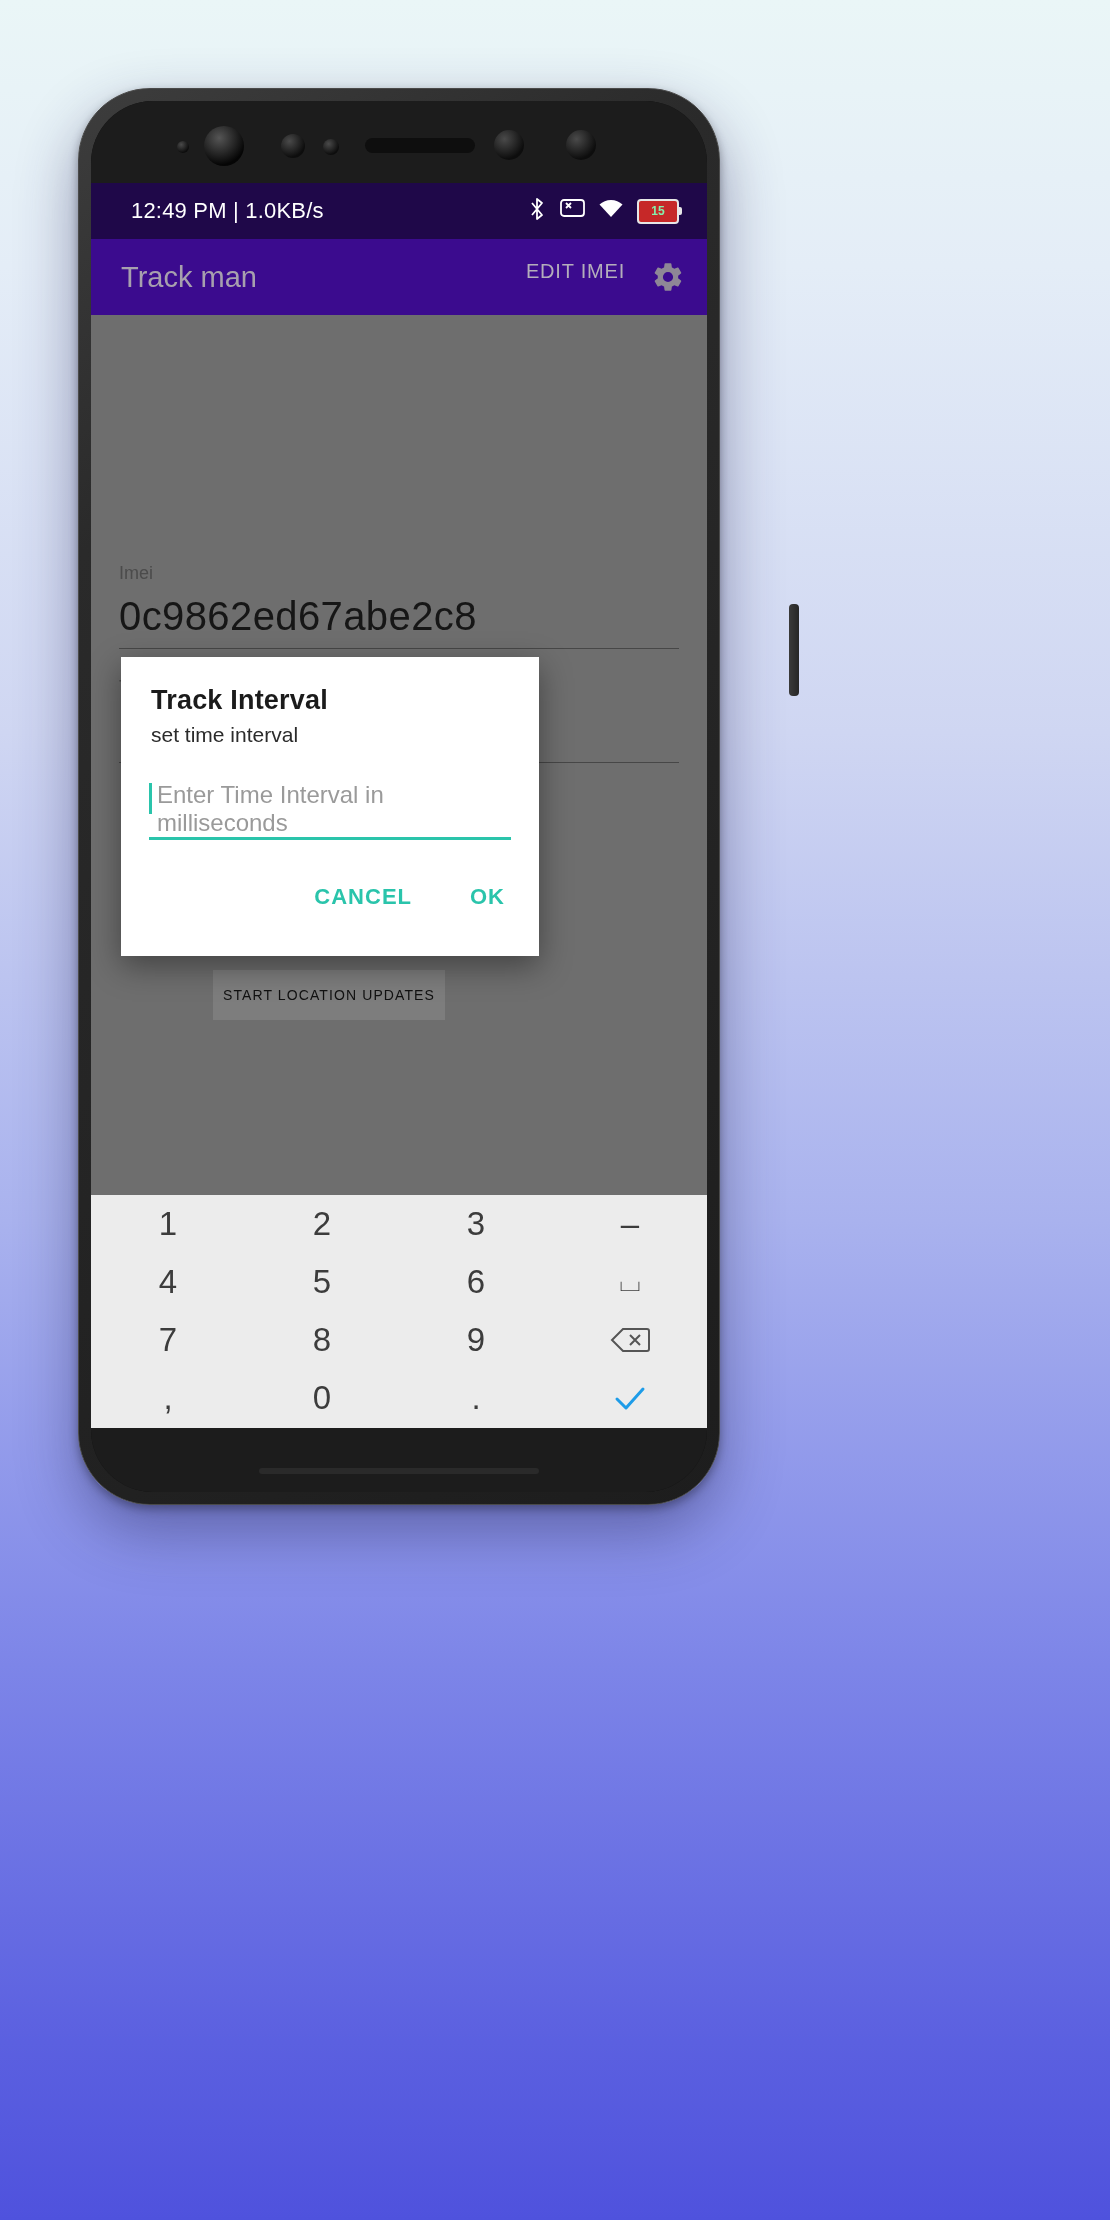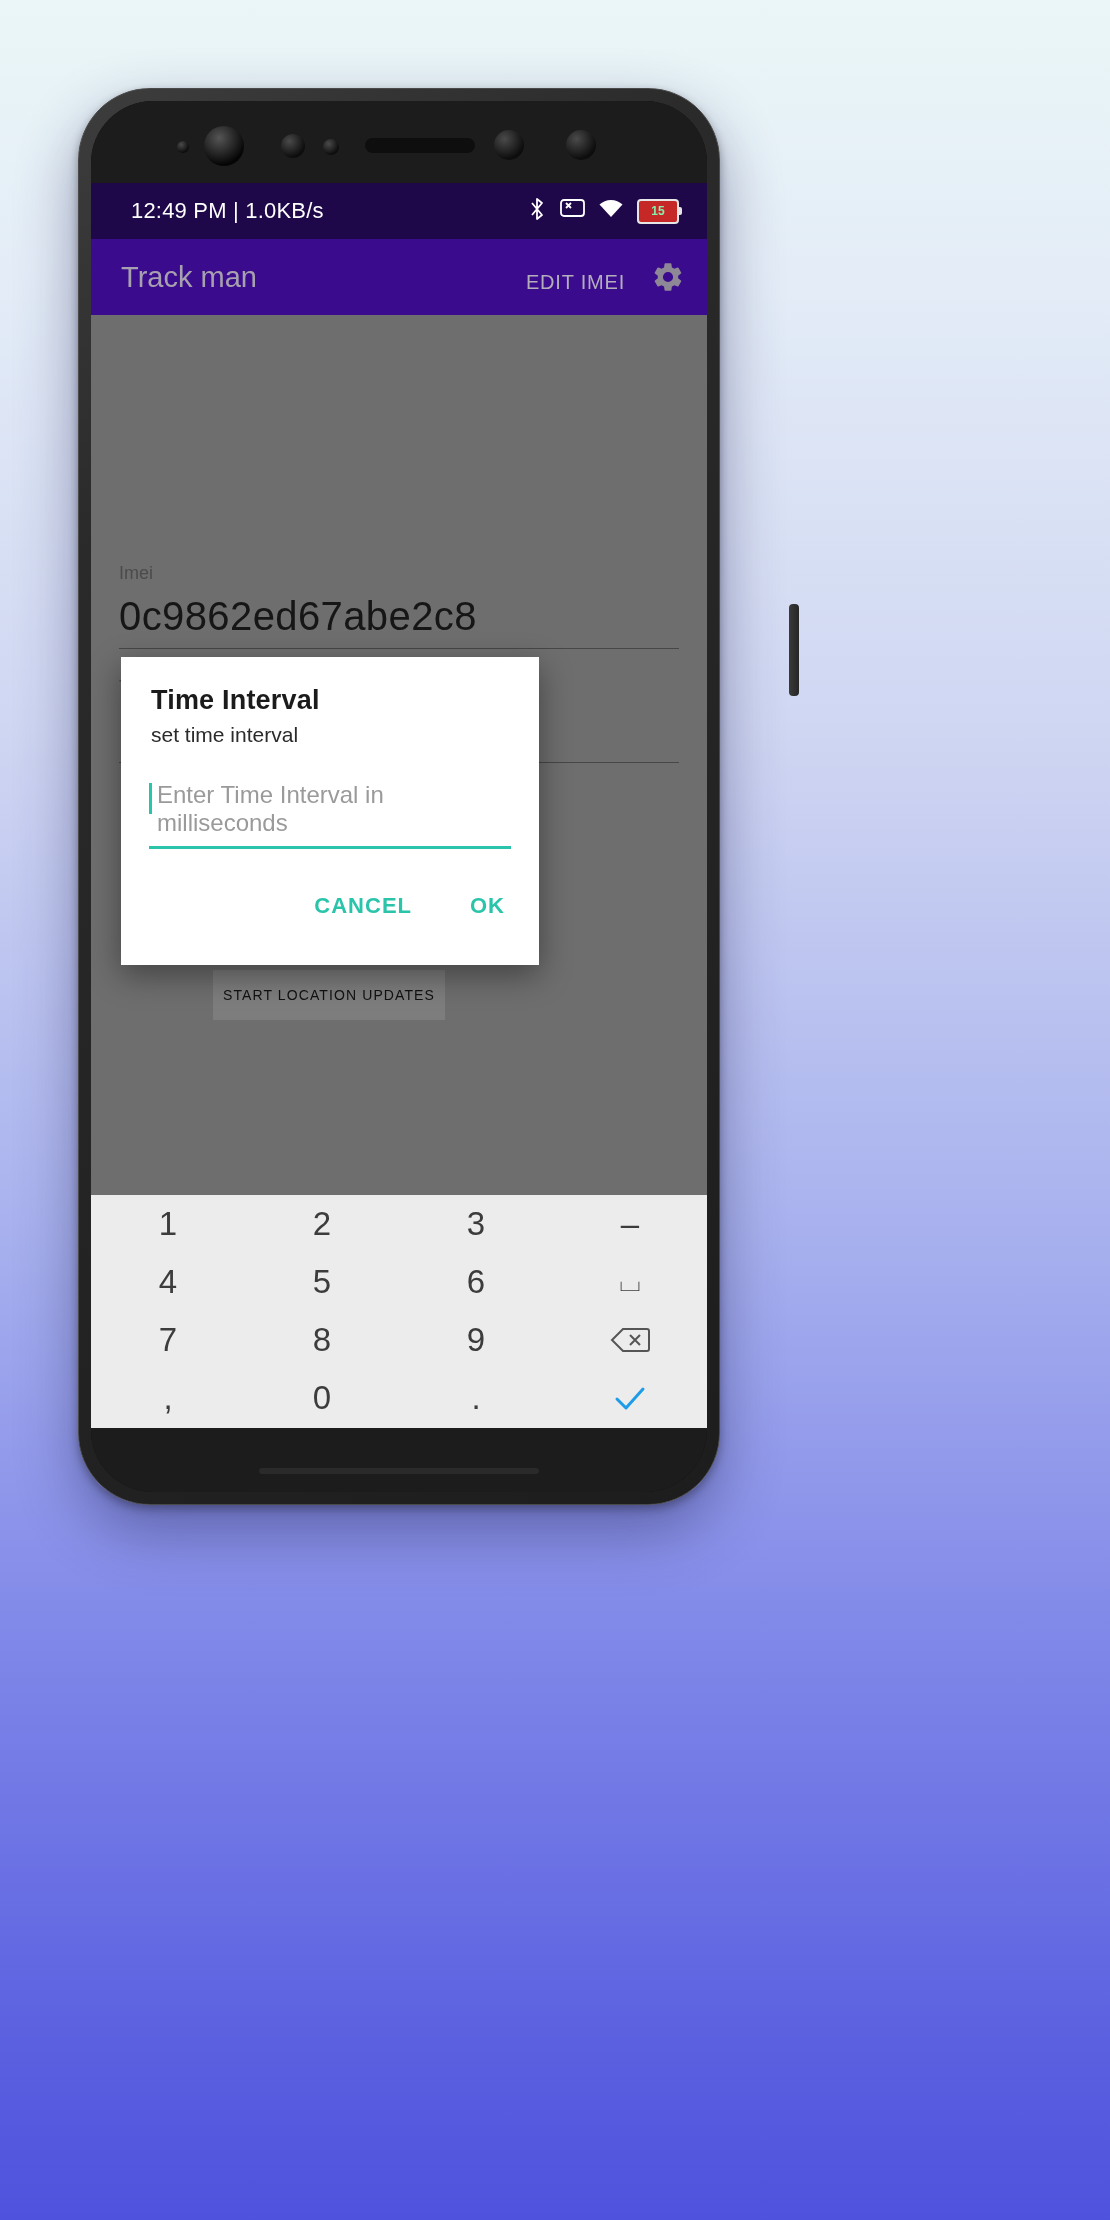--- a/index.html
+++ b/index.html
@@ -64,21 +64,21 @@
   }
   .batt:after{content:"";position:absolute;right:-5px;top:6px;width:3px;height:8px;background:#e6e6e6;border-radius:0 2px 2px 0;}
   .batt span{font-size:12px;color:#86efac;font-weight:700;line-height:1;}
 
   
   .appbar{
     height:76px;background:#3b0b8e;display:flex;align-items:center;
     padding:0 22px 0 30px;box-sizing:border-box;justify-content:space-between;
   }
   .appbar-title{color:#a7a0ae;font-size:29px;font-weight:400;}
-  .appbar-right{display:flex;align-items:flex-end;gap:26px;}
+  .appbar-right{display:flex;align-items:flex-start;gap:26px;}
   .appbar-action{color:#b4aebb;font-size:20px;letter-spacing:.8px;}
   .gear{width:34px;height:34px;}
 
   
   .content{position:relative;height:880px;background:#6e6e6e;}
   .form-field{position:absolute;left:28px;width:560px;}
   .field-label{font-size:18px;color:#4b4b4b;margin-bottom:10px;}
   .field-value{font-size:40px;color:#161616;padding-bottom:9px;border-bottom:1.5px solid #474747;letter-spacing:.4px;}
   .primary-btn{
     position:absolute;left:122px;top:655px;width:232px;height:50px;
@@ -90,21 +90,21 @@
   .scrim{position:absolute;inset:0;background:rgba(0,0,0,.0);}
   .dialog{
     position:absolute;left:30px;top:342px;width:418px;background:#ffffff;
     box-shadow:0 10px 30px rgba(0,0,0,.4);
   }
   .dlg-head{padding:28px 30px 0 30px;}
   .dlg-title{font-size:27px;font-weight:700;color:#1b1b1b;letter-spacing:.2px;}
   .dlg-sub{font-size:21px;color:#2b2b2b;margin-top:7px;}
   .dlg-body{padding:34px 28px 0 28px;}
   .dlg-input{
-    position:relative;border-bottom:3px solid #2ac4ab;padding-bottom:9px;
+    position:relative;border-bottom:3px solid #2ac4ab;
   }
   .caret{position:absolute;left:0;top:2px;width:3px;height:31px;background:#2ac4ab;}
   .dlg-ph{font-size:24px;color:#9a9a9a;padding-left:8px;}
   .dlg-actions{display:flex;justify-content:flex-end;align-items:center;gap:26px;padding:34px 18px 36px 0;}
   .dlg-btn{color:#2ac4ab;font-size:22px;font-weight:700;letter-spacing:1px;padding:10px 16px;}
 
   
   .keyboard{
     position:absolute;left:0;bottom:0;width:616px;height:233px;background:#ececec;
   }
@@ -188,21 +188,21 @@
         <div class="form-field" style="top:362px;">
           <div class="field-label">Time Interval (in millisecond)</div>
           <div class="field-value">10000</div>
         </div>
 
         <div class="primary-btn">START LOCATION UPDATES</div>
 
         <div class="scrim"></div>
         <div class="dialog">
           <div class="dlg-head">
-            <div class="dlg-title">Time Interval</div>
+            <div class="dlg-title">Track Interval</div>
             <div class="dlg-sub">set time interval</div>
           </div>
           <div class="dlg-body">
             <div class="dlg-input">
               <span class="caret"></span>
               <div class="dlg-ph">Enter Time Interval in milliseconds</div>
             </div>
           </div>
           <div class="dlg-actions">
             <div class="dlg-btn">CANCEL</div>

